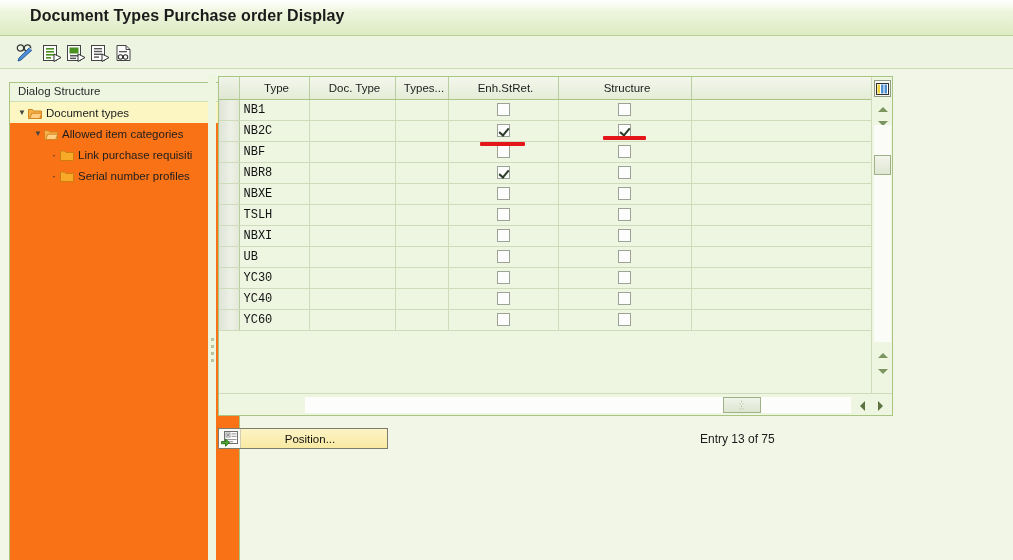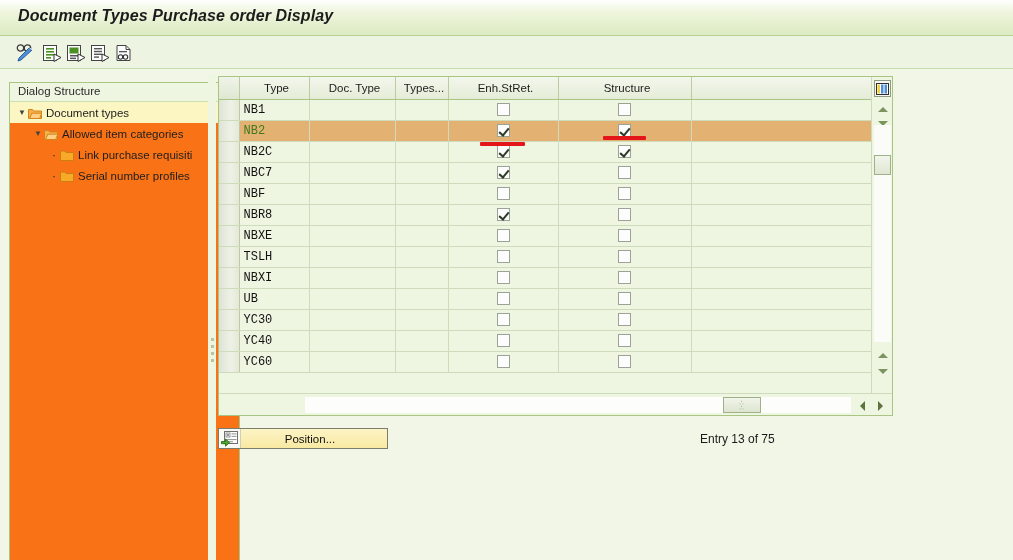--- a/index.html
+++ b/index.html
@@ -19,24 +19,23 @@
   }
 
   
   .titlebar {
     position: absolute; left: 0; top: 0;
     width: 1013px; height: 36px;
     background: linear-gradient(to bottom, #ffffff 0%, #eef5dd 35%, #dcebc2 100%);
     border-bottom: 1px solid #b8cf94;
   }
   .titlebar .tbar-title {
-    position: absolute; left: 18px; top: 7px;
+    position: absolute; left: 30px; top: 7px;
     font-size: 16px;
     font-weight: bold;
-    font-style: italic;
     color: #1b1b1b;
     letter-spacing: 0.1px;
     white-space: nowrap;
   }
 
   
   .toolbar {
     position: absolute; left: 0; top: 36px;
     width: 1013px; height: 33px;
     background: #eef4e2;
@@ -450,45 +449,27 @@
         <tbody id="grid-body">
             <tr class="row">
               <td class="sel-cell"></td>
               <td class="c-type-cell">NB1</td>
               <td></td>
               <td></td>
               <td class="ck"><span class="cb"></span></td>
               <td class="ck"><span class="cb"></span></td>
               <td class="c-pad-cell"></td>
             </tr>
-            <tr class="row hl">
-              <td class="sel-cell"></td>
-              <td class="c-type-cell">NB2</td>
+            <tr class="row">
+              <td class="sel-cell"></td>
+              <td class="c-type-cell">NB2C</td>
               <td></td>
               <td></td>
               <td class="ck"><span class="cb on"></span></td>
               <td class="ck"><span class="cb on"></span></td>
-              <td class="c-pad-cell"></td>
-            </tr>
-            <tr class="row">
-              <td class="sel-cell"></td>
-              <td class="c-type-cell">NB2C</td>
-              <td></td>
-              <td></td>
-              <td class="ck"><span class="cb on"></span></td>
-              <td class="ck"><span class="cb on"></span></td>
-              <td class="c-pad-cell"></td>
-            </tr>
-            <tr class="row">
-              <td class="sel-cell"></td>
-              <td class="c-type-cell">NBC7</td>
-              <td></td>
-              <td></td>
-              <td class="ck"><span class="cb on"></span></td>
-              <td class="ck"><span class="cb"></span></td>
               <td class="c-pad-cell"></td>
             </tr>
             <tr class="row">
               <td class="sel-cell"></td>
               <td class="c-type-cell">NBF</td>
               <td></td>
               <td></td>
               <td class="ck"><span class="cb"></span></td>
               <td class="ck"><span class="cb"></span></td>
               <td class="c-pad-cell"></td>

